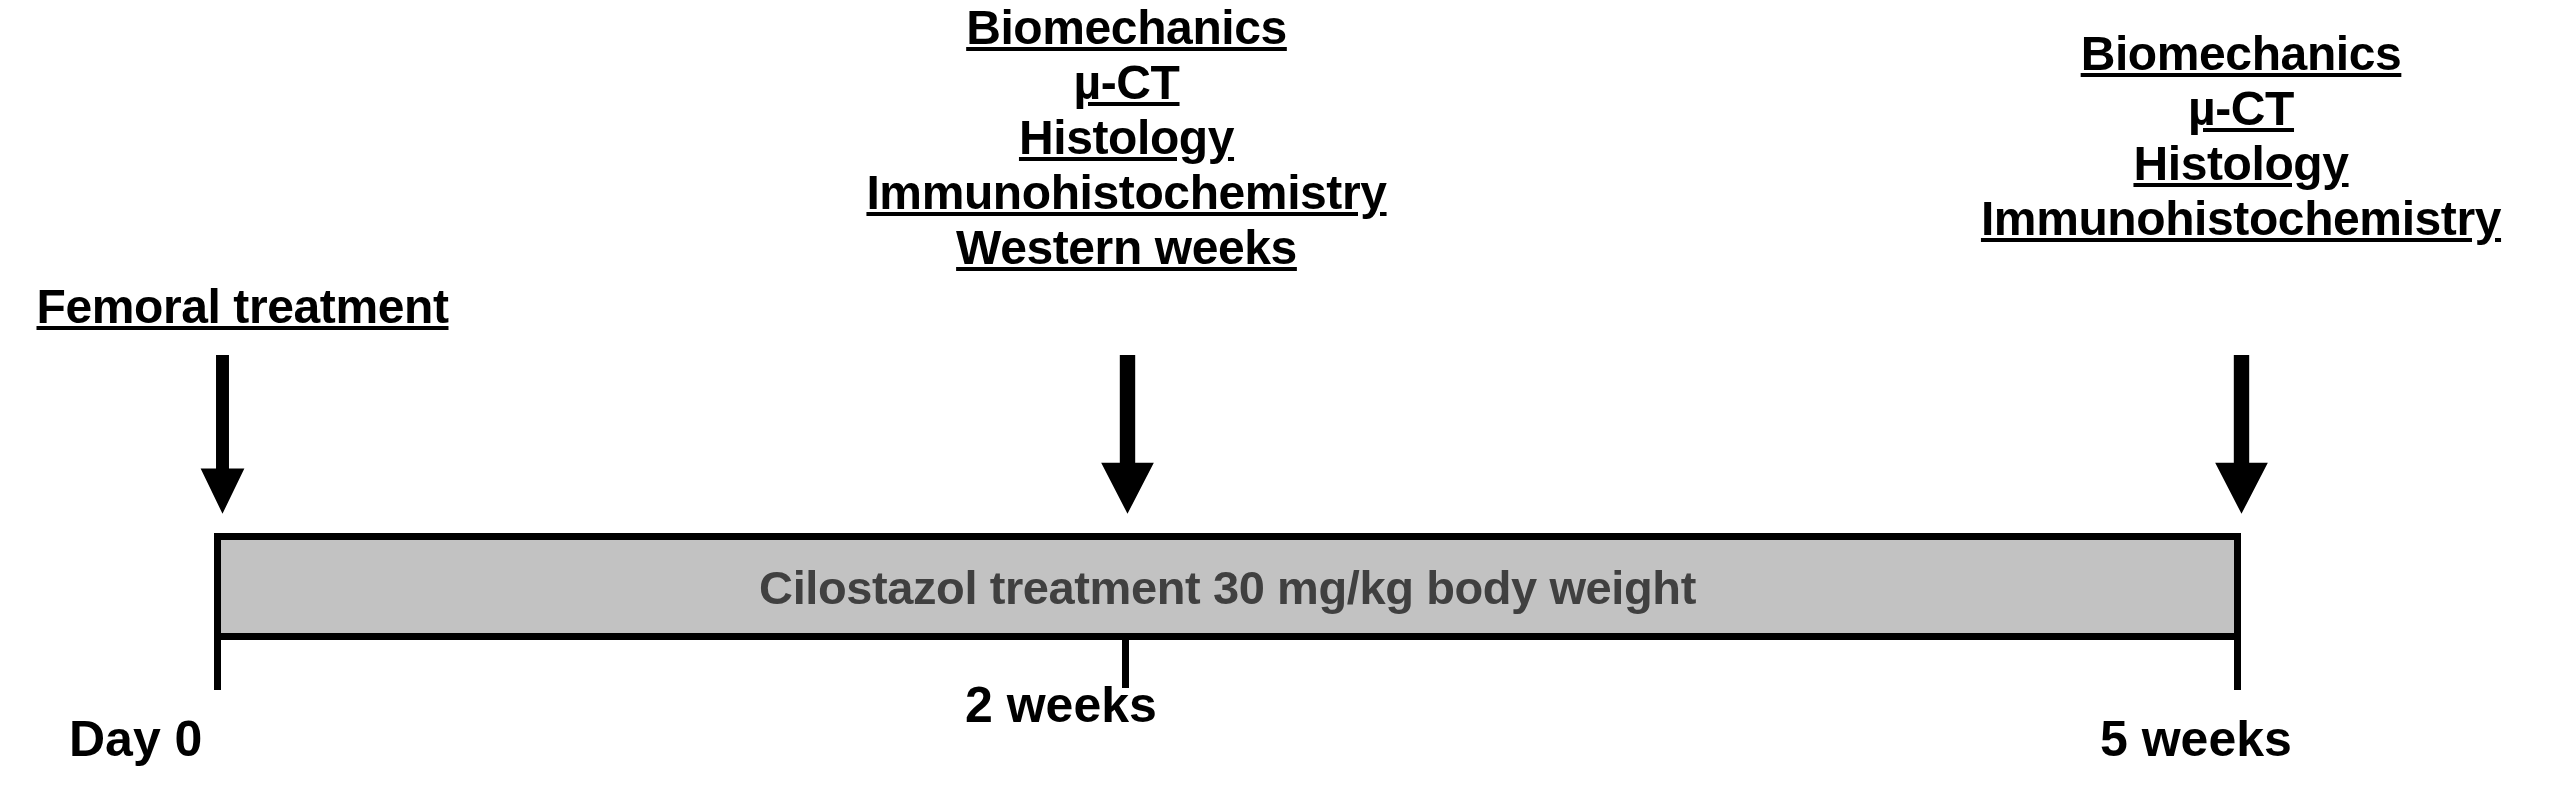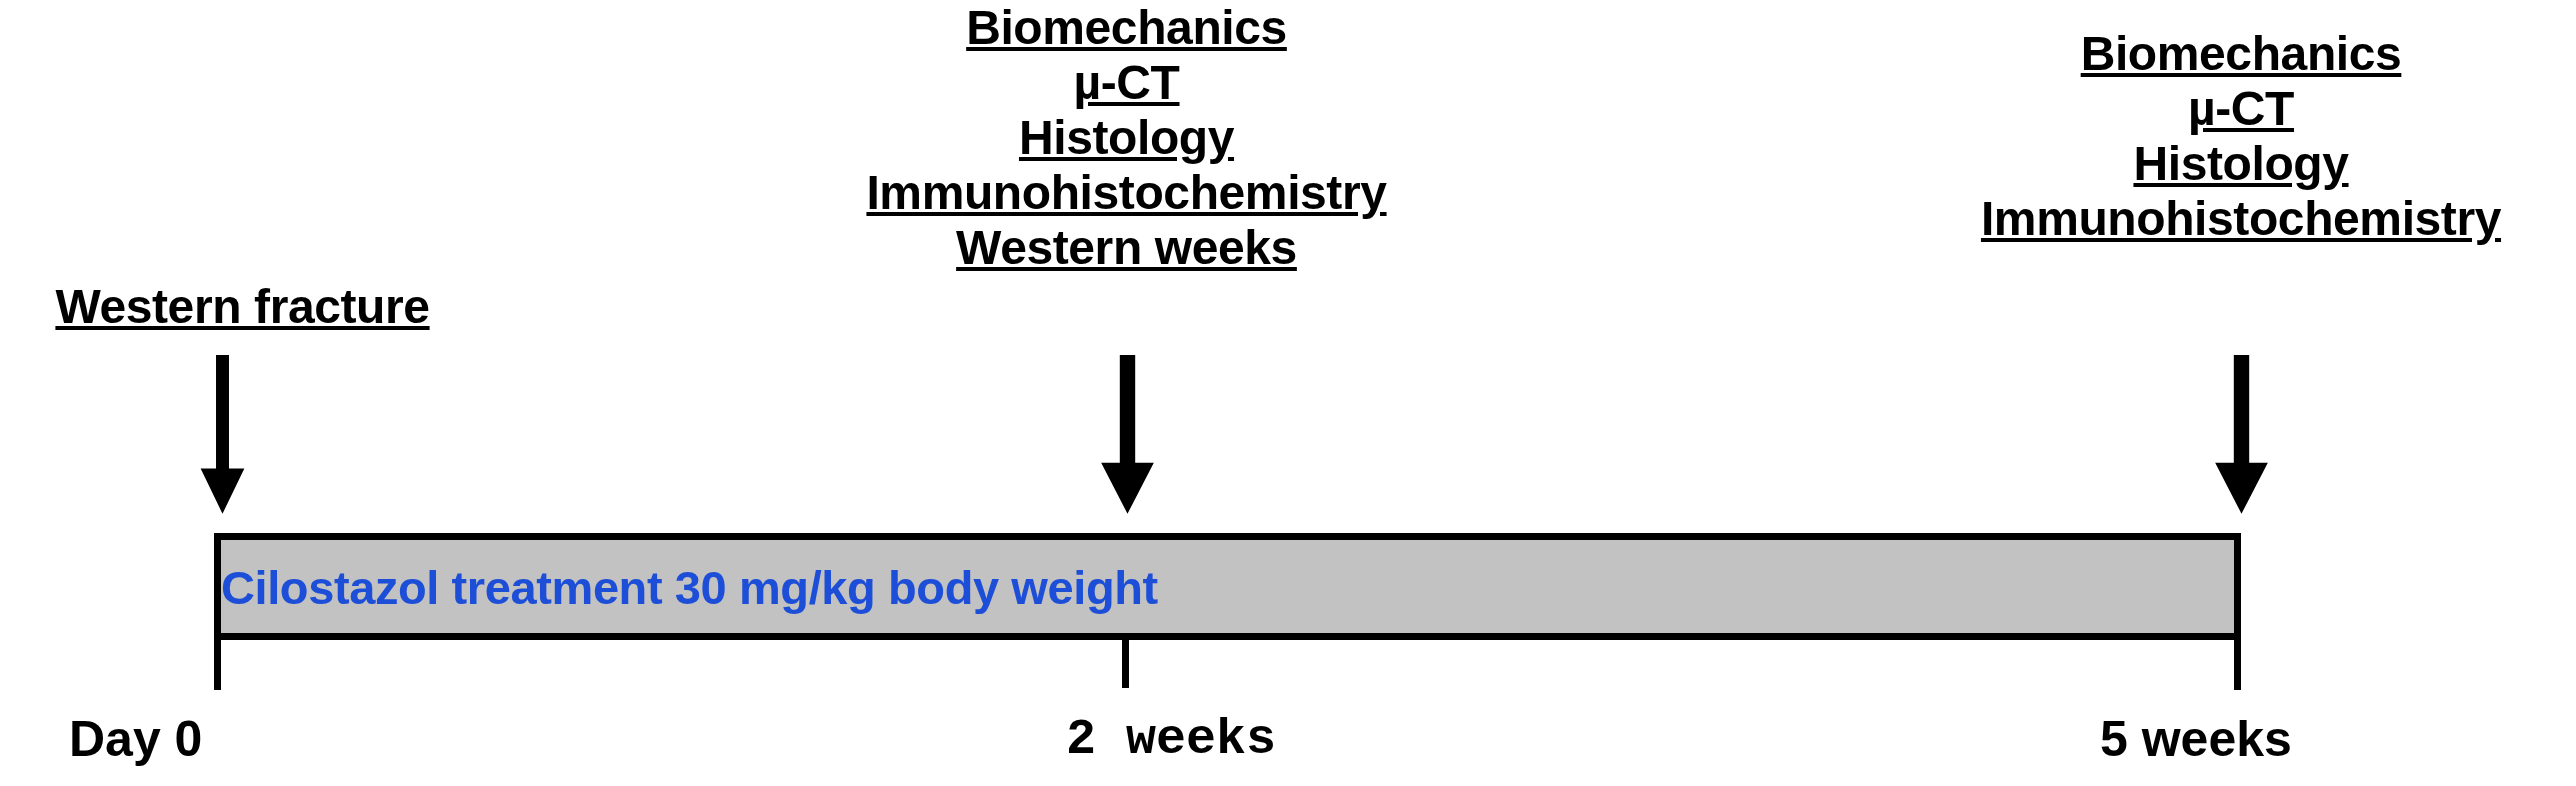--- a/index.html
+++ b/index.html
@@ -73,24 +73,24 @@
     background: #c2c2c2;
     border: 7.3px solid #000000;
     box-sizing: border-box;
   }
   #bar-label {
     position: absolute;
     left: 0;
     right: 0;
     top: 50%;
     transform: translateY(-50%);
-    text-align: left;
+    text-align: center;
     font-size: 47px;
     font-weight: bold;
-    color: #1d4ed8;
+    color: #404040;
     letter-spacing: -0.4px;
     white-space: nowrap;
   }
 
   
   .tick {
     position: absolute;
     background: #000000;
   }
   #tick-left   { left: 214px;  top: 632px; width: 7.3px; height: 58px; }
@@ -101,30 +101,30 @@
   .axis-label {
     position: absolute;
     font-size: 50px;
     font-weight: bold;
     color: #000000;
     white-space: nowrap;
     line-height: 57px;
     letter-spacing: 0px;
   }
   #axis-day0   { left: 69px;   top: 711px; width: 311px; text-align: left; }
-  #axis-2weeks { left: 965px; top: 711px; width: 311px; text-align: right; font-family: Liberation Mono, monospace; }
+  #axis-2weeks { left: 965px; top: 677px; width: 311px; text-align: left; }
   #axis-5weeks { left: 2100px; top: 711px; width: 311px; text-align: left; }
 </style>
 </head>
 <body>
 
 <div id="canvas">
 
   <div class="anno" id="anno-left">
-    <span class="line">Western fracture</span>
+    <span class="line">Femoral treatment</span>
   </div>
 
   <div class="anno" id="anno-center">
     <span class="line">Biomechanics</span>
     <span class="line">µ-CT</span>
     <span class="line">Histology</span>
     <span class="line">Immunohistochemistry</span>
     <span class="line">Western weeks</span>
   </div>
 

